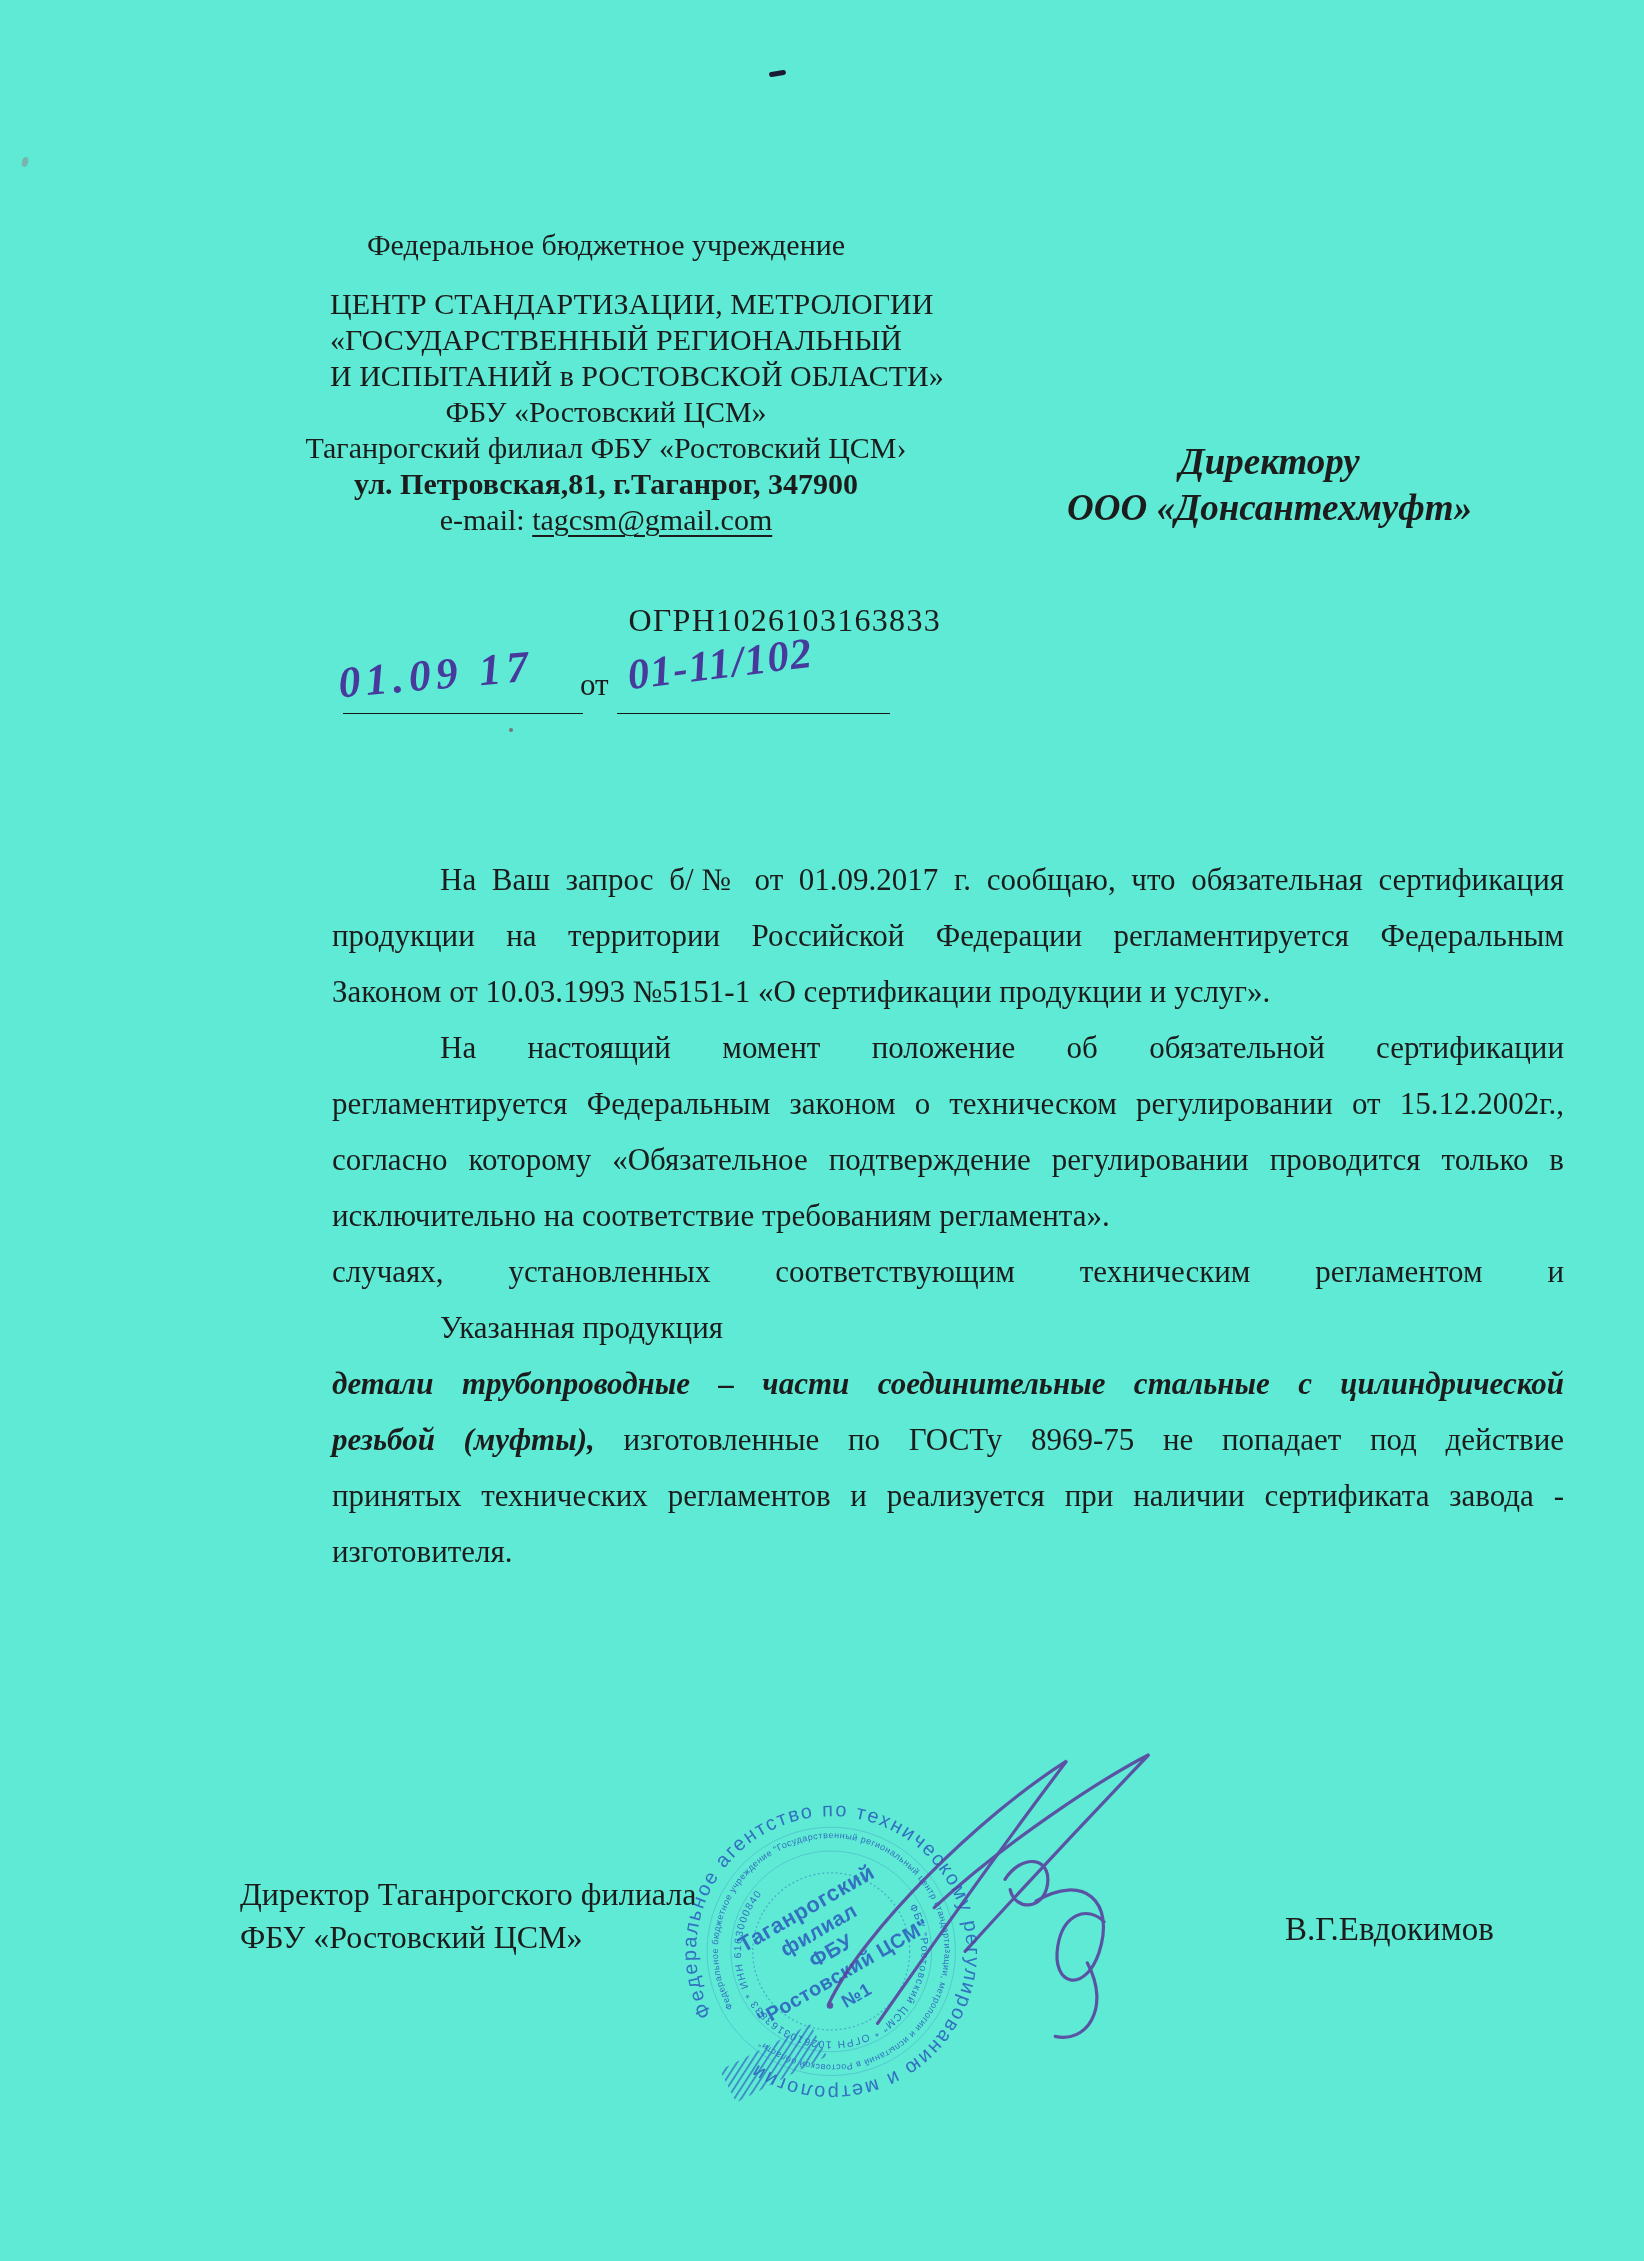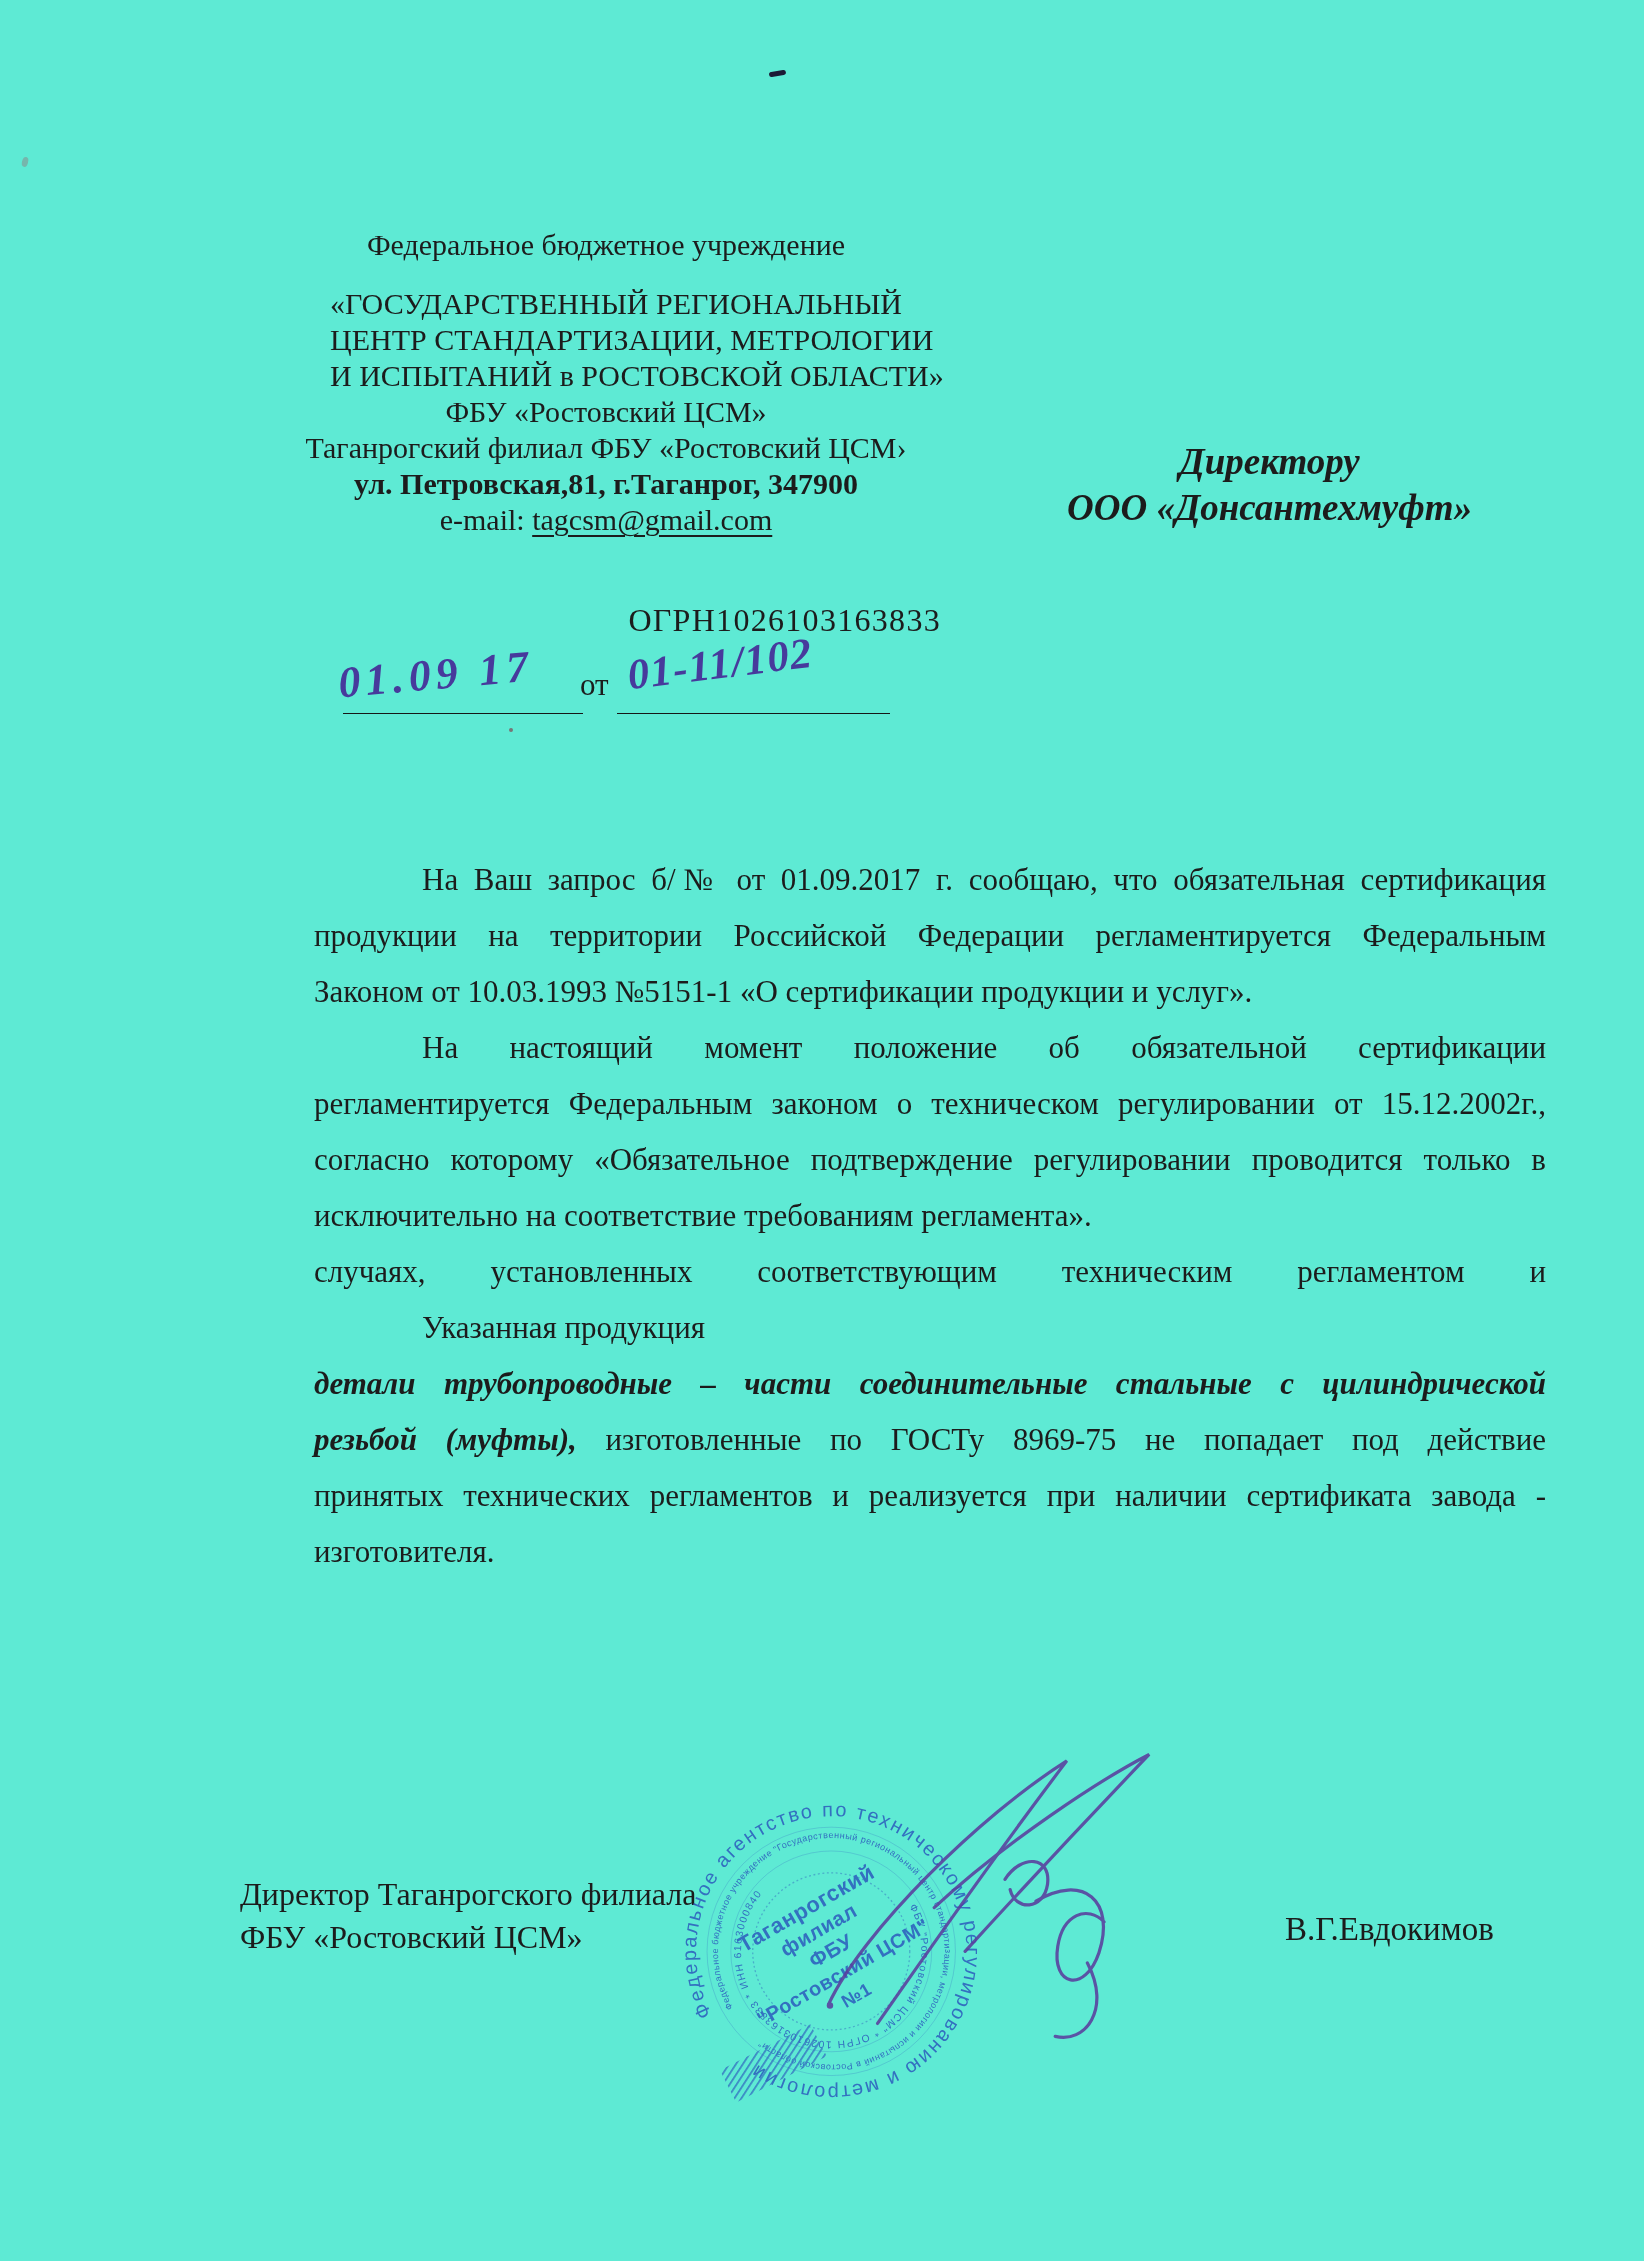--- a/index.html
+++ b/index.html
@@ -22,21 +22,21 @@
   .hw-date { left:338px; top:649px; font-size:44px; letter-spacing:5.2px; transform:rotate(-5deg); }
   .hw-num  { left:627px; top:639px;  font-size:43px; letter-spacing:1.3px; transform:rotate(-7deg); }
   .ot { position:absolute; left:580px; top:667px; font-size:31px; }
   .uline { position:absolute; height:0; border-top:1.9px solid #161616; }
   .u1 { left:343px; top:713px; width:240px; }
   .u2 { left:617px; top:713px; width:273px; }
   
   .recipient { position:absolute; left:1031px; top:439px; width:477px; text-align:center;
                font-weight:bold; font-style:italic; font-size:37px; line-height:46px; }
   
-  .body { position:absolute; left:314px; top:852px; width:1232px; font-size:31px; }
+  .body { position:absolute; left:332px; top:852px; width:1232px; font-size:31px; }
   .bl { height:56px; line-height:56px; text-align:justify; text-align-last:justify;
         text-justify:inter-word; overflow:visible; }
   .bl.last { text-align-last:left; }
   .bl.ind { padding-left:108px; }
   .bi { font-weight:bold; font-style:italic; }
   
   .sig-pos { position:absolute; left:240px; top:1873px; font-size:32px; line-height:43px; white-space:nowrap; }
   .sig-name { position:absolute; left:1285px; top:1911px; font-size:33px; white-space:nowrap; }
   .stamp-sig { position:absolute; left:657px; top:1739px; }
   .stamp text { font-family:"Liberation Sans", sans-serif; fill:#2f63be; }
@@ -56,22 +56,22 @@
 <body>
 
 <div class="page">
 
   <div class="speck top-dash"></div>
   <div class="speck left-speck"></div>
 
   <header class="letterhead">
     <div class="lh-line center">Федеральное бюджетное учреждение</div>
     <div class="lh-caps">
+      <div class="lh-line">ЦЕНТР СТАНДАРТИЗАЦИИ, МЕТРОЛОГИИ</div>
       <div class="lh-line">«ГОСУДАРСТВЕННЫЙ РЕГИОНАЛЬНЫЙ</div>
-      <div class="lh-line">ЦЕНТР СТАНДАРТИЗАЦИИ, МЕТРОЛОГИИ</div>
       <div class="lh-line">И ИСПЫТАНИЙ в РОСТОВСКОЙ ОБЛАСТИ»</div>
     </div>
     <div class="lh-line center">ФБУ «Ростовский ЦСМ»</div>
     <div class="lh-line center">Таганрогский филиал ФБУ «Ростовский ЦСМ›</div>
     <div class="lh-line center bold">ул. Петровская,81, г.Таганрог, 347900</div>
     <div class="lh-line center"><span>e-mail: </span><span class="email-u">tagcsm@gmail.com</span></div>
   </header>
 
   <div class="ogrn">ОГРН1026103163833</div>
 

